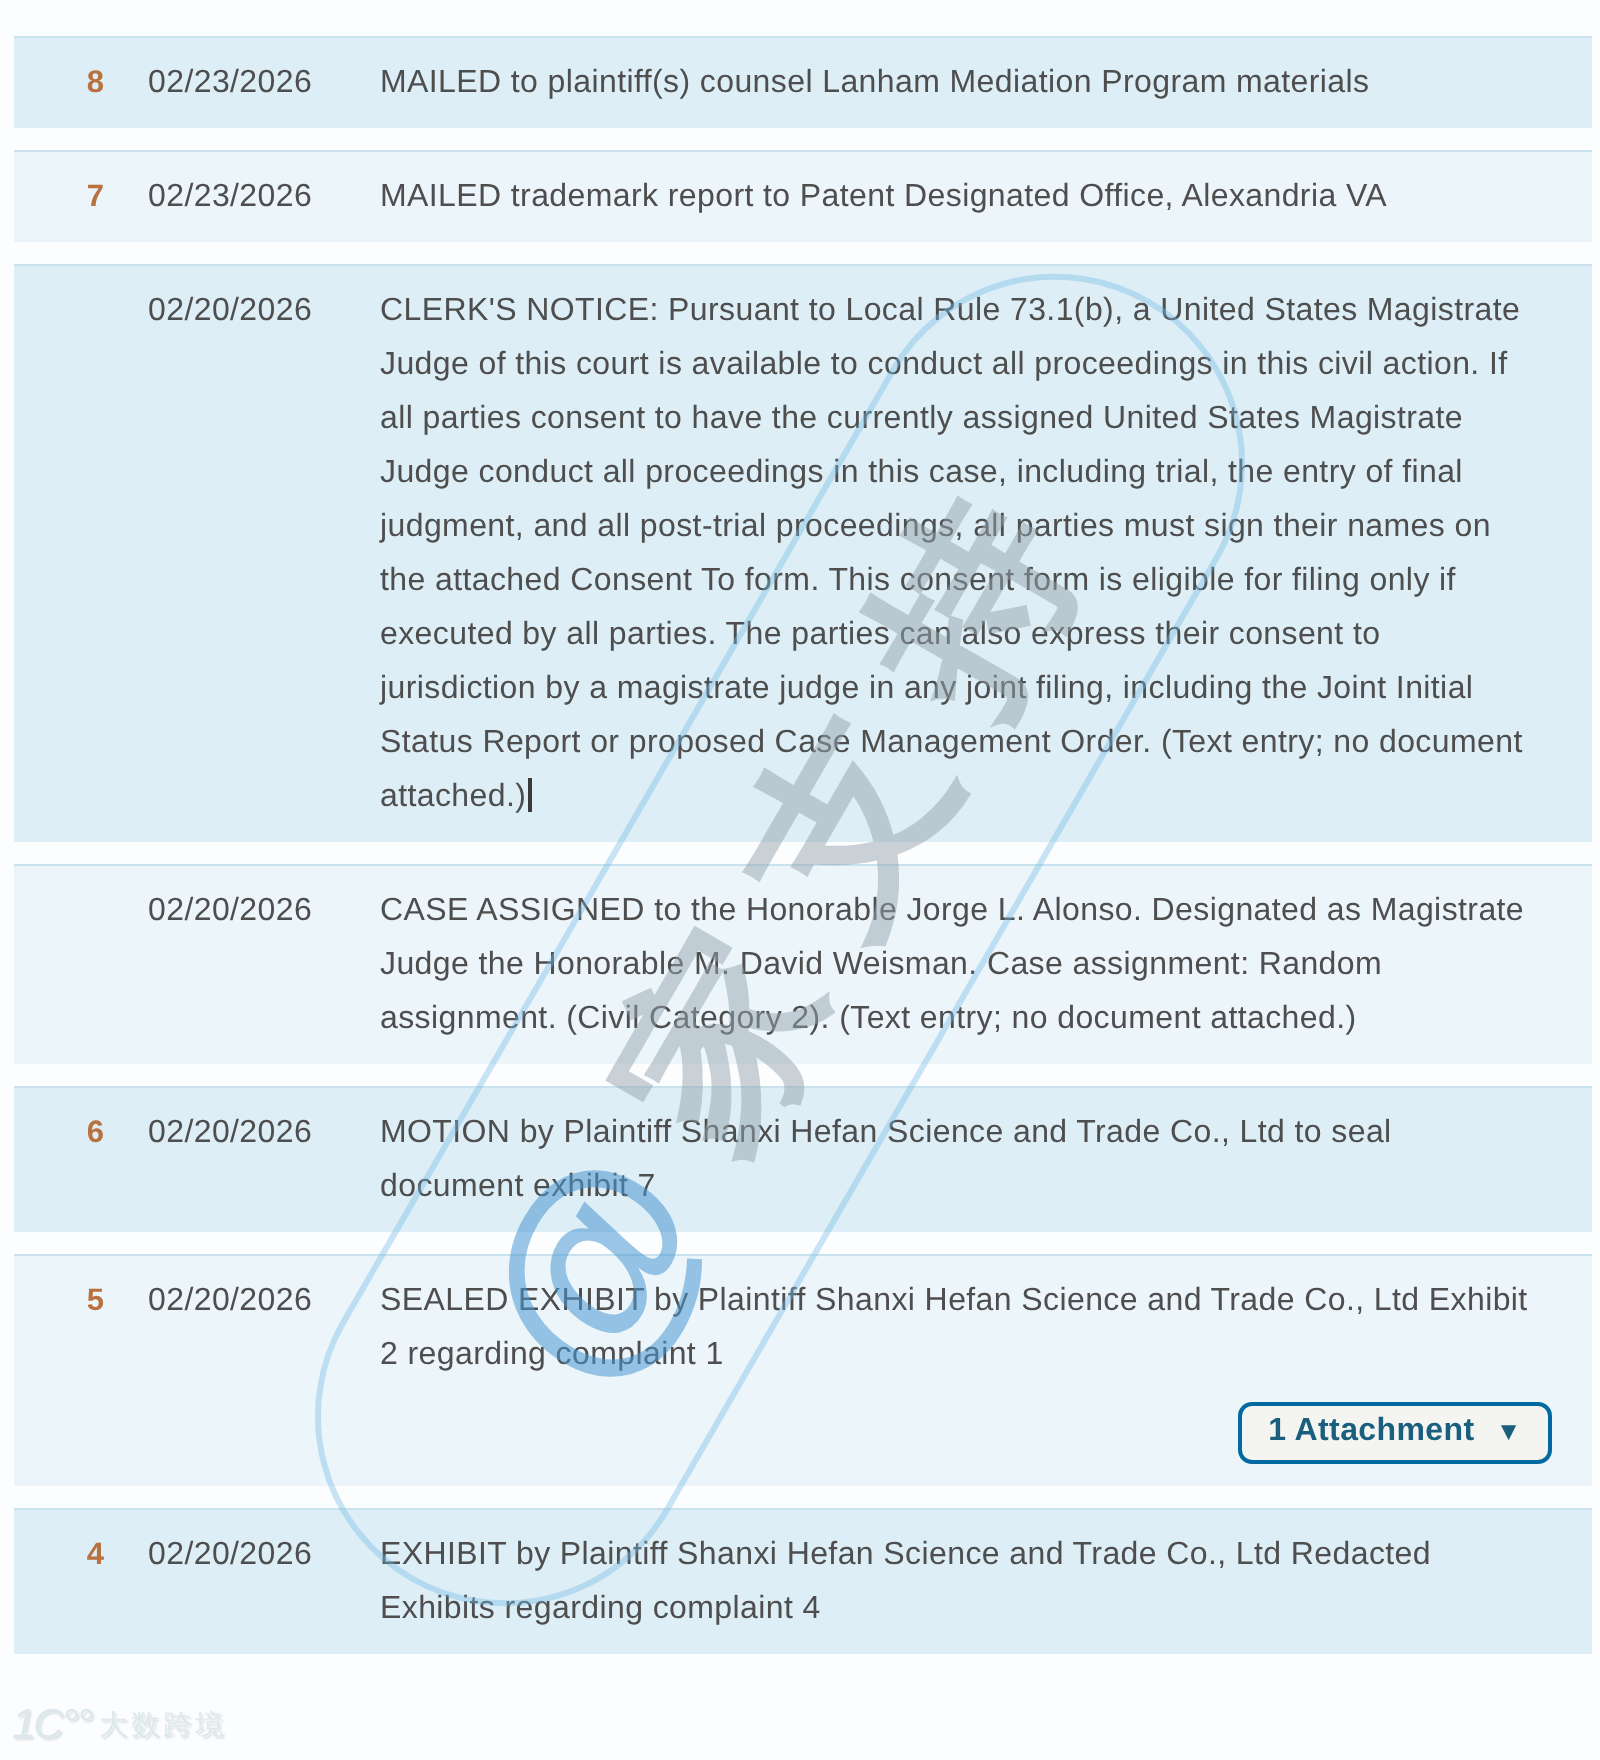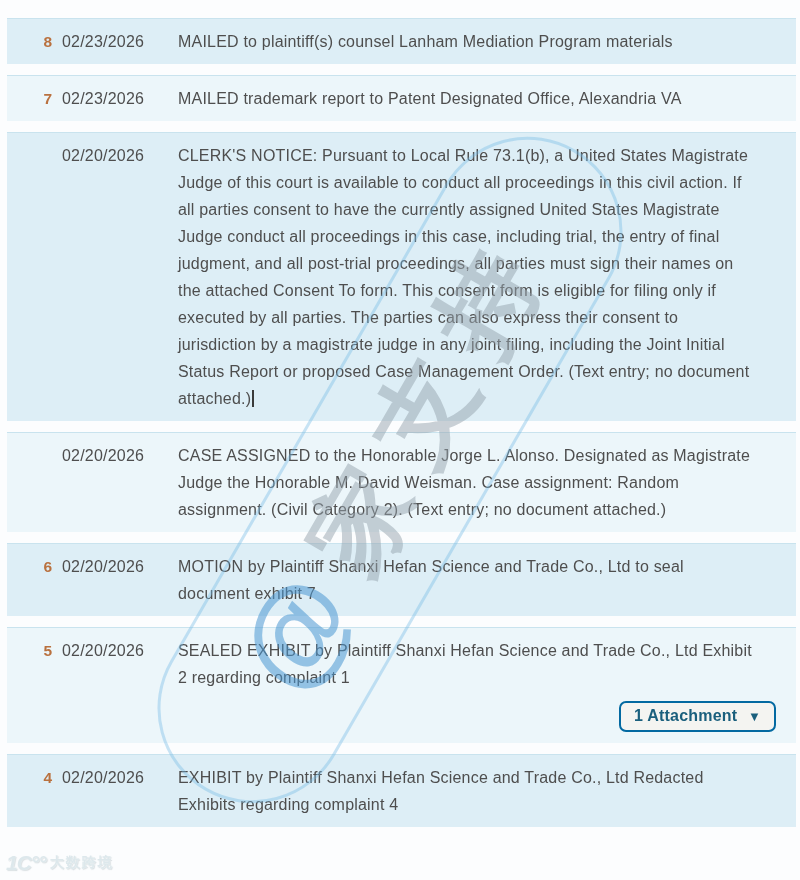--- a/index.html
+++ b/index.html
@@ -23,21 +23,21 @@
   .num {
     flex:0 0 45px;
     text-align:right;
     font-weight:bold;
     font-size:15.5px;
     line-height:27px;
     color:#b9713f;
   }
   .date {
     flex:0 0 103px;
-    margin-left:10px;
+    margin-left:22px;
     font-size:16px;
     line-height:27px;
     letter-spacing:0.2px;
     white-space:nowrap;
   }
   .descwrap { flex:1; margin-left:13px; }
   .desc {
     width:580px;
     font-size:16px;
     line-height:27px;
@@ -91,21 +91,21 @@
     color:rgba(150,164,174,0.50);
     line-height:1;
   }
   
   #brand-watermark {
     position:absolute; left:6px; bottom:5px;
     z-index:3; pointer-events:none;
     display:flex; align-items:center; gap:4px;
     color:#dde8ec;
     text-shadow:0 0 2px rgba(255,255,255,0.85), 1px 1px 1px rgba(160,175,182,0.45);
-    font-weight:bold;
+    font-weight:normal;
   }
   #brand-watermark .logo { font-size:21px; font-style:italic; letter-spacing:-1px; }
   #brand-watermark .txt  { font-size:14px; letter-spacing:2px; }
 </style>
 </head>
 <body>
 
 <div id="docket">
   <div class="row shaded">
     <div class="num">8</div>

